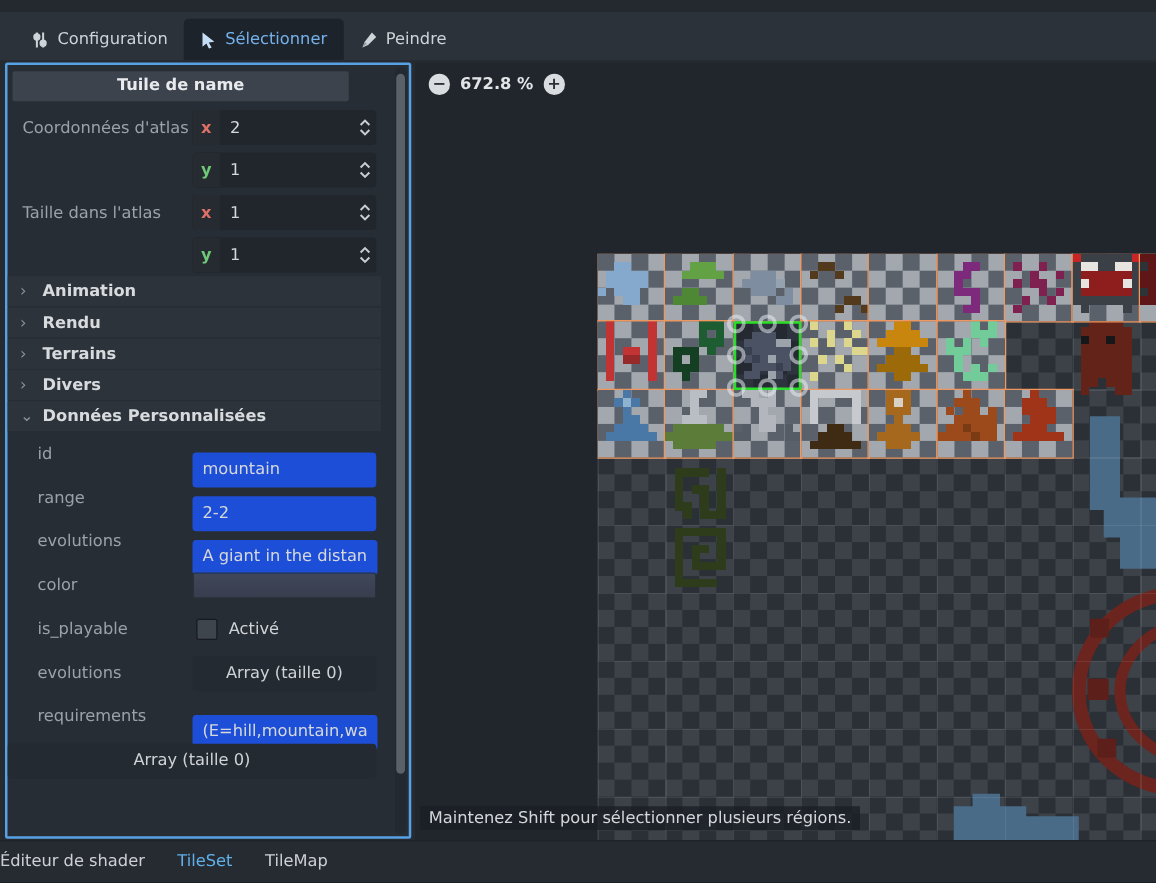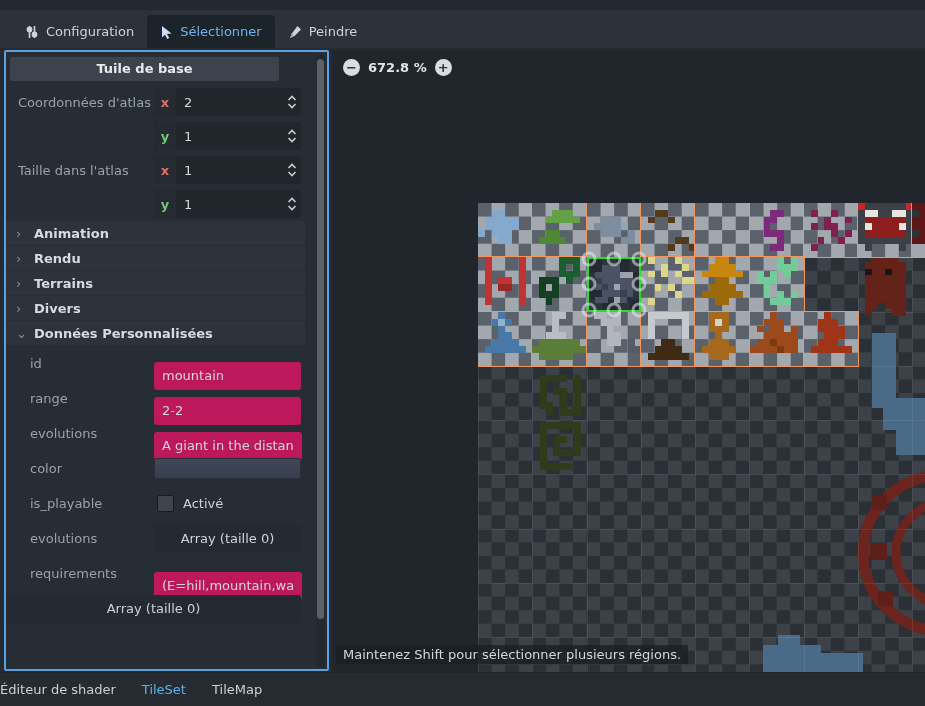--- a/index.html
+++ b/index.html
@@ -31,21 +31,21 @@
     background:#262b31;font-weight:bold;}
   .axis.x{color:#dd7067;}
   .axis.y{color:#6ec878;}
   .spinval{flex:1;padding-left:8px;color:#d5d8db;}
   .spinarrows{flex:0 0 18px;display:flex;justify-content:center;}
   .section{display:flex;align-items:center;gap:8px;height:24px;margin-bottom:1px;background:#2d333b;
     padding-left:10px;font-weight:bold;color:#d8dbde;}
   .section .arrow{color:#8b9197;width:10px;font-weight:normal;}
   .cdrow{display:flex;align-items:center;height:35px;}
   .cdval{flex:1;display:flex;align-items:center;height:28px;margin-right:4px;}
-  .field{flex:1;height:28px;line-height:28px;background:#be185d;border-radius:3px;padding:0 8px;
+  .field{flex:1;height:28px;line-height:28px;background:#1d4ed8;border-radius:3px;padding:0 8px;
     color:#d5d8db;white-space:nowrap;overflow:hidden;margin-top:24px;}
   .arraybtn{flex:1;height:28px;line-height:28px;background:#242a31;border-radius:3px;text-align:center;
     color:#cfd3d7;}
   .swatch{flex:1;height:19px;border-radius:2px;background:linear-gradient(#40475a,#383e4e);
     border:1px solid #2b3038;}
   .cbx{width:15px;height:15px;background:#3f454d;border:1px solid #171b20;border-radius:2px;margin:0 9px 0 3px;}
   .cbxlabel{color:#cfd3d7;}
   .vscroll{position:absolute;right:2px;top:2px;width:9px;height:613px;background:#232930;border-radius:4px;}
   .vthumb{position:absolute;left:1px;top:5px;width:7px;height:560px;background:#5b6169;border-radius:4px;}
 
@@ -120,21 +120,21 @@
               <path d="M2 13 L3.8 8.4 L5.6 10.2 Z" fill="#9aa0a6"></path>
             </svg>
         </span>
         <span>Peindre</span>
       </div>
     </div>
   </div>
 
   <div class="inspector">
     <div class="insp-scroll">
-      <div class="insp-header">Tuile de base</div>
+      <div class="insp-header">Tuile de name</div>
 
       <div class="prow">
         <div class="plabel">Coordonnées d'atlas</div>
         <div class="spinbox">
           <div class="axis x">x</div>
           <div class="spinval">2</div>
           <div class="spinarrows">
             <svg width="10" height="14" viewBox="0 0 10 14" fill="none" stroke="#c8cdd2" stroke-width="1.6">
                 <path d="M1.5 5 L5 1.5 L8.5 5"></path>
                 <path d="M1.5 9 L5 12.5 L8.5 9"></path>

